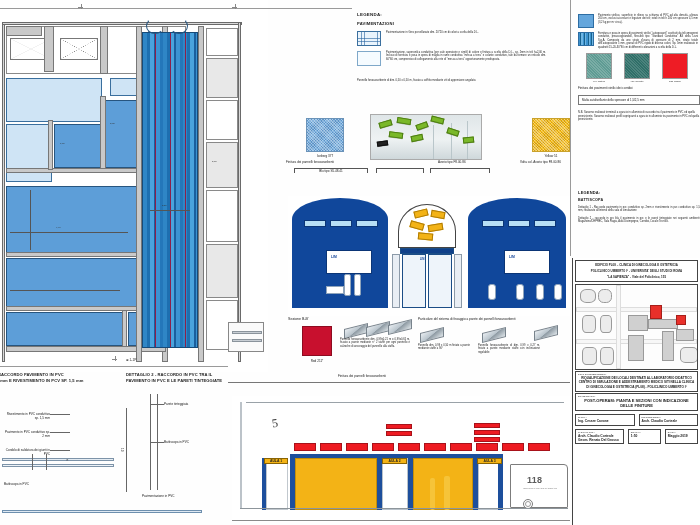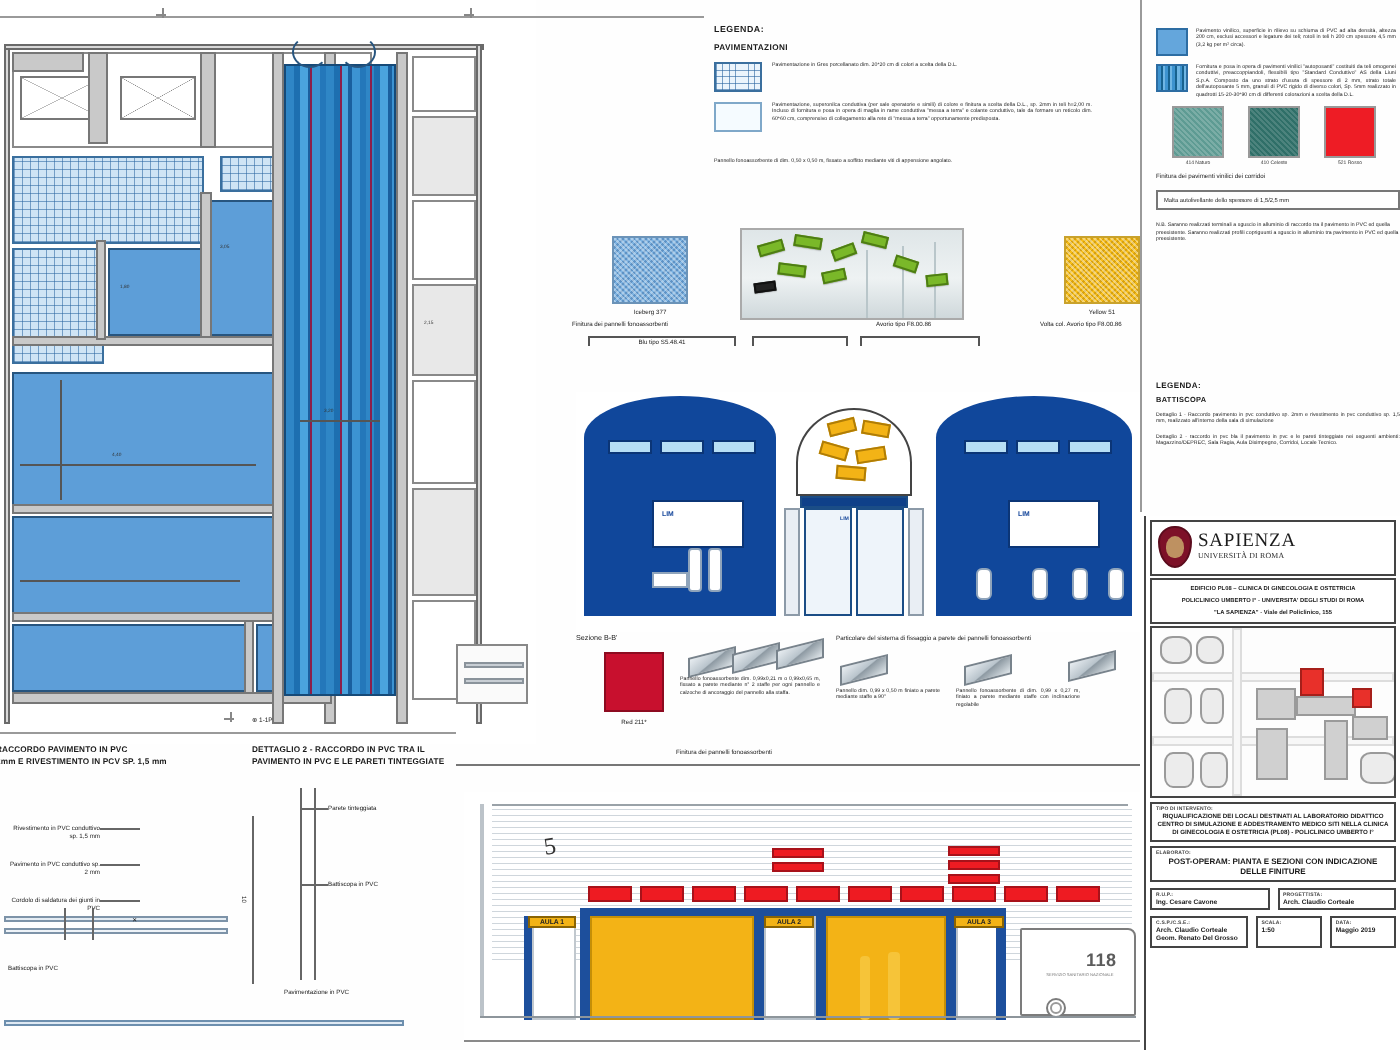--- a/index.html
+++ b/index.html
@@ -441,21 +441,21 @@
     <div class="abs" style="left:34px; top:62px; width:22px; height:52px; background:#fff; border:.35px solid #c1c8ce;"></div>
 
     <div class="aulatag" style="left:32px; top:62px; width:24px; height:6px;">AULA 1</div>
     <div class="aulatag" style="left:150px; top:62px; width:25px; height:6px;">AULA 2</div>
     <div class="aulatag" style="left:245px; top:62px; width:25px; height:6px;">AULA 3</div>
 
     <div class="pers" style="left:198px; top:82px; width:5px; height:32px; border-radius:2px; background:#f6c53d;"></div>
     <div class="pers" style="left:212px; top:80px; width:6px; height:34px; border-radius:2px; background:#f6c53d;"></div>
 
     <div class="amb" style="left:278px; top:68px; width:58px; height:44px;">
-      <div class="amb-num abs" style="left:32px; top:10px;text-align:center;">118</div>
+      <div class="amb-num abs" style="left:16px; top:10px;text-align:center;">118</div>
       <div class="abs" style="left:8px; top:22px; width:42px; font-size:2.1px; text-align:center; color:#7a7a7a;">SERVIZIO SANITARIO NAZIONALE</div>
       <div class="abs" style="left:12px; top:34px; width:10px; height:10px; border:.5px solid #7c7c7c; border-radius:50%; background:#fff;"></div>
       <div class="abs" style="left:14px; top:36px; width:6px; height:6px; border:.4px solid #9a9a9a; border-radius:50%;"></div>
     </div>
     <div class="abs" style="left:8px; top:112px; right:2px; height:1.2px; background:#8d959b;"></div>
 
     <div class="abs" style="left:40px; top:20px; font-size:12px; color:#333; transform:rotate(-8deg); font-family:'Liberation Serif',serif;">5</div>
   </div>
   <div class="abs" style="left:232px; top:520px; width:338px; border-top:.4px solid #8a8a8a;"></div>
 
@@ -490,32 +490,20 @@
 
   <div class="abs" style="left:578px; top:190px; width:122px;">
     <div style="font-size:4px; font-weight:bold; letter-spacing:.05em;">LEGENDA:</div>
     <div style="font-size:3.7px; font-weight:bold; letter-spacing:.05em; margin-top:3px;">BATTISCOPA</div>
     <div class="tiny just" style="margin-top:4px;">Dettaglio 1  -  Raccordo pavimento in pvc conduttivo sp. 2mm e rivestimento in pvc conduttivo sp. 1,5 mm, realizzato all'interno della  sala di simulazione</div>
     <div class="tiny just" style="margin-top:4px;">Dettaglio 2  -  raccordo in  pvc bla il  pavimento in pvc e le  pareti tinteggiate nei seguenti ambienti: Magazzino/DEPREC, Sala Ragia, Aula Disimpegno, Corridoi, Locale Tecnico.</div>
   </div>
 
   <div id="titleBlock" class="abs">
 
-    <div class="tb-cell">
-      <div class="logo-wrap">
-        <div class="crest">
-          <div class="shield"></div>
-          <div class="emb"></div>
-        </div>
-        <div>
-          <div class="sap-name">SAPIENZA</div>
-          <div class="sap-sub">UNIVERSITÀ DI ROMA</div>
-        </div>
-      </div>
-    </div>
 
     <div class="tb-cell">
       <div class="proj-hd">EDIFICIO PL08 – CLINICA DI GINECOLOGIA E OSTETRICIA</div>
       <div class="proj-hd" style="padding-top:0;">POLICLINICO UMBERTO I° - UNIVERSITA' DEGLI STUDI DI ROMA</div>
       <div class="proj-hd" style="padding-top:0;">"LA SAPIENZA" - Viale del Policlinico, 155</div>
     </div>
 
     <div class="tb-cell sitemap">
       <div class="street" style="left:0; top:22px; width:100%; height:5px;"></div>
       <div class="street" style="left:0; top:54px; width:100%; height:5px;"></div>

